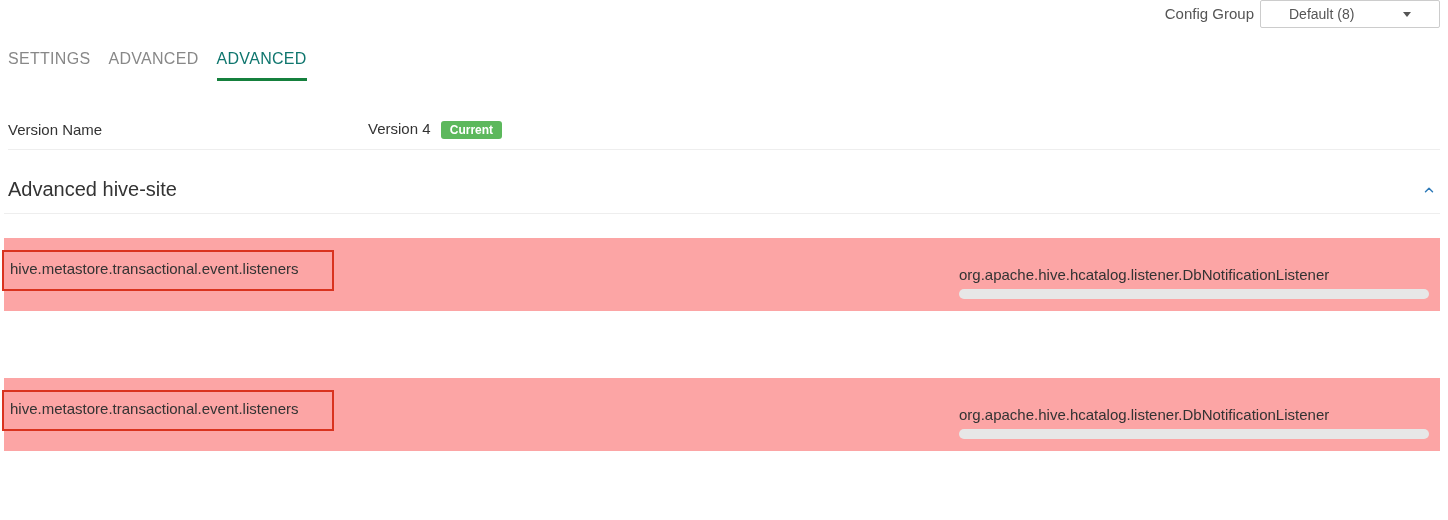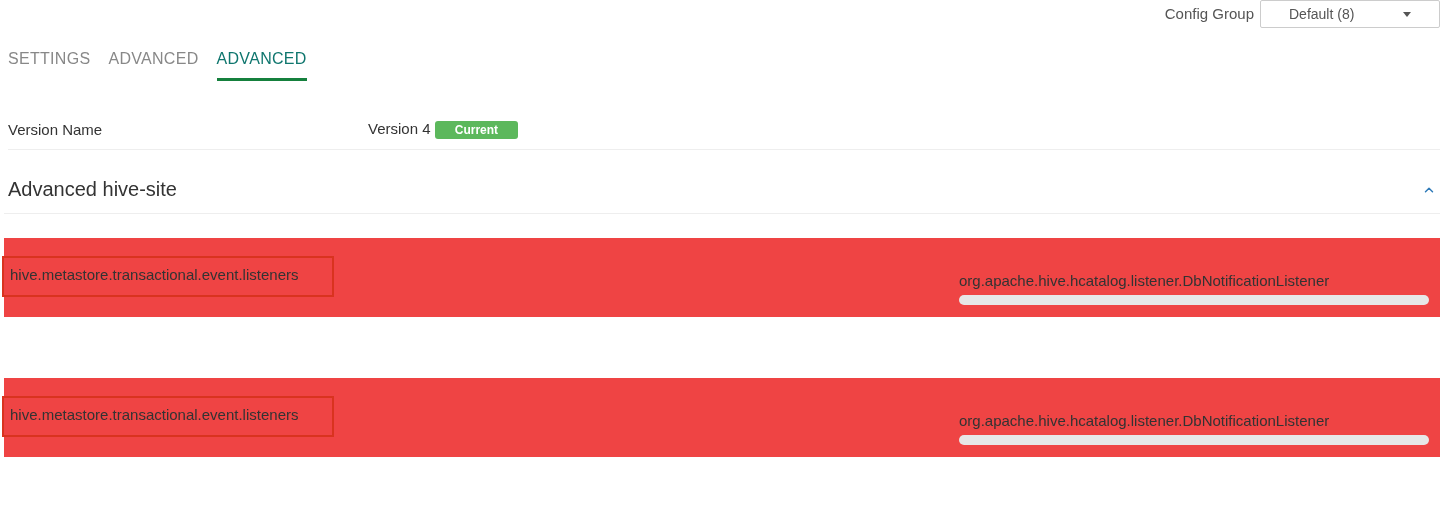--- a/index.html
+++ b/index.html
@@ -87,22 +87,23 @@
   .col-headers .ch {
     color: #333;
     font-size: 15px;
   }
   .badge-current {
     display: inline-block;
     background: #5cb85c;
     color: #fff;
     font-size: 12px;
     font-weight: 600;
-    padding: 3px 20px;
+    padding: 3px 9px;
     border-radius: 3px;
+    margin-left: 6px;
     vertical-align: middle;
     line-height: 1;
   }
 
   
   .section {
     position: absolute;
     left: 4px; right: 8px;
   }
   .sec1 { top: 172px; }
@@ -124,22 +125,22 @@
     color: #2e7ab8;
     cursor: pointer;
     display: inline-flex;
   }
 
   
   .prop-row {
     display: grid;
     grid-template-columns: 330px 625px 1fr;
     align-items: start;
-    background: #ef4444;
-    padding: 18px 0 12px 0;
+    background: #fca5a5;
+    padding: 12px 0 12px 0;
     margin-top: 24px;
   }
   .prop-name-cell {
     border: 2px solid #d9331f;
     padding: 6px 8px 10px 6px;
     margin-left: -2px;
     font-size: 15px;
     color: #333;
     line-height: 1.4;
     word-break: break-word;

